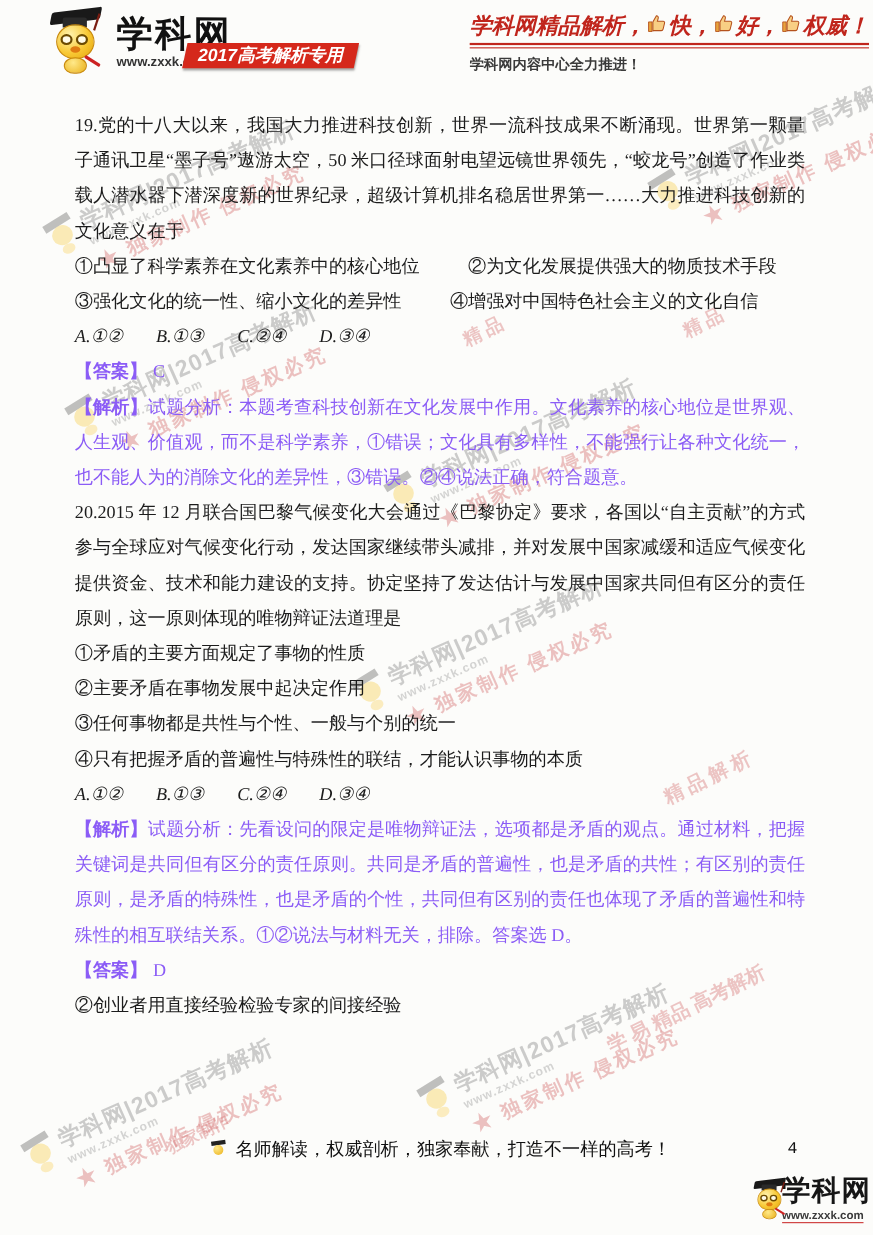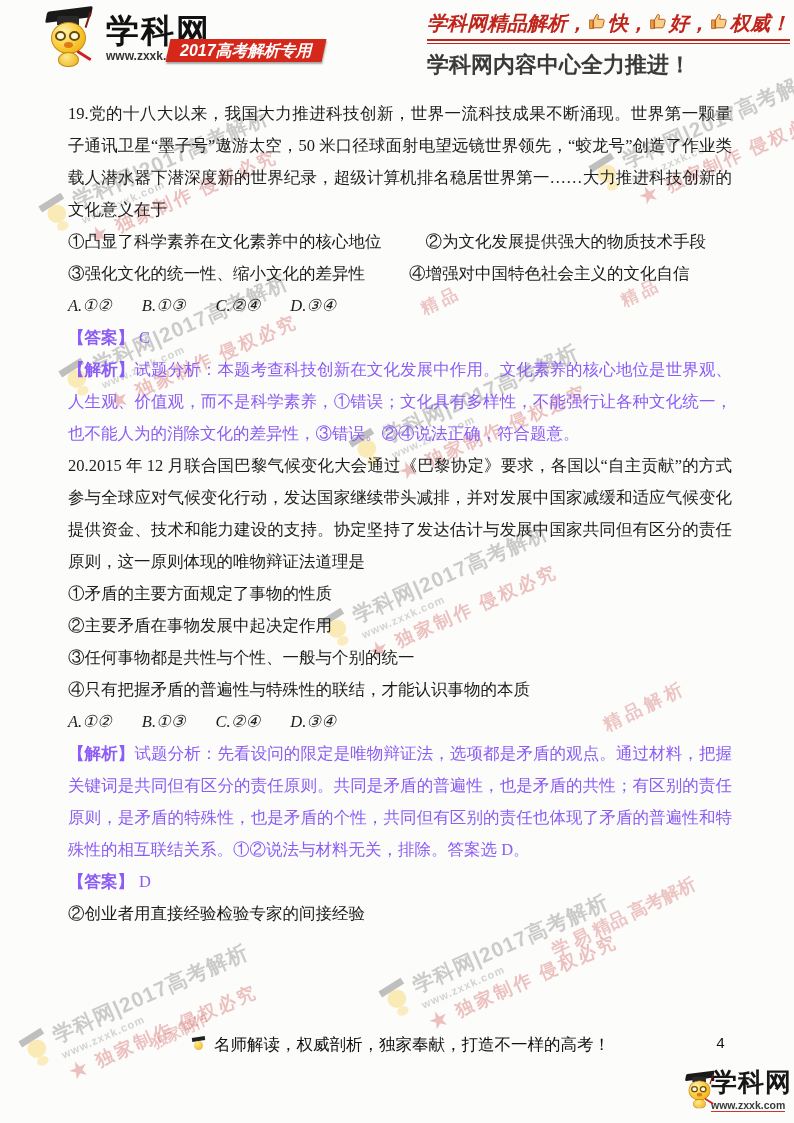--- a/index.html
+++ b/index.html
@@ -30,21 +30,21 @@
   .badge { position:absolute; left:168px; top:39px; background:#d5281b; color:#fff;
            font-family:"Liberation Sans","DejaVu Sans",sans-serif; font-weight:bold; font-style:italic;
            font-size:16px; line-height:23px; padding:0 12px; transform:skewX(-12deg);
            box-shadow:1px 2px 2px rgba(0,0,0,.35); white-space:nowrap; }
   .badge > span { display:inline-block; transform:skewX(12deg); }
   .slogan-box { position:absolute; right:4px; top:10px; text-align:left; }
   .slogan1 { display:inline-block; color:#c0251c; font-weight:bold; font-style:italic; font-size:20px; white-space:nowrap; }
   .slogan1 .seg { vertical-align:middle; }
   .thumb { display:inline-block; width:19px; height:19px; vertical-align:-3px; margin:0 1px; }
   .slogan-underline { height:5px; border-top:2px solid #c0251c; border-bottom:1px solid #c0251c; margin-top:2px; }
-  .slogan2 { margin-top:6px; color:#3a3a3a; font-weight:bold; font-size:22px; padding-right:2px;font-family:Liberation Mono, monospace; }
+  .slogan2 { margin-top:6px; color:#3a3a3a; font-weight:bold; font-size:13px; padding-right:2px;font-family:Liberation Mono, monospace; }
 
   
   .wm { position:absolute; z-index:1; display:flex; align-items:flex-start; transform:rotate(-24deg); pointer-events:none; white-space:nowrap; }
   .wm-m { position:relative; width:30px; height:40px; margin-right:4px; }
   .wm-m .wb { position:absolute; left:0; top:2px; width:26px; height:7px; background:rgba(50,50,50,.30); transform:rotate(-8deg); }
   .wm-m .wh { position:absolute; left:4px; top:9px; width:19px; height:18px; border-radius:50%; background:rgba(248,207,80,.40); }
   .wm-m .wo { position:absolute; left:8px; top:27px; width:12px; height:9px; border-radius:50%; background:rgba(248,207,80,.35); }
   .wm-texts { display:flex; flex-direction:column; }
   .wm-brand { font-family:"Liberation Sans","DejaVu Sans",sans-serif; font-weight:bold; font-size:21px; color:rgba(145,145,145,.45); letter-spacing:1px; }
   .wm-url { font-family:"Liberation Sans","DejaVu Sans",sans-serif; font-weight:bold; font-size:11px; color:rgba(150,150,150,.40); letter-spacing:1px; }

